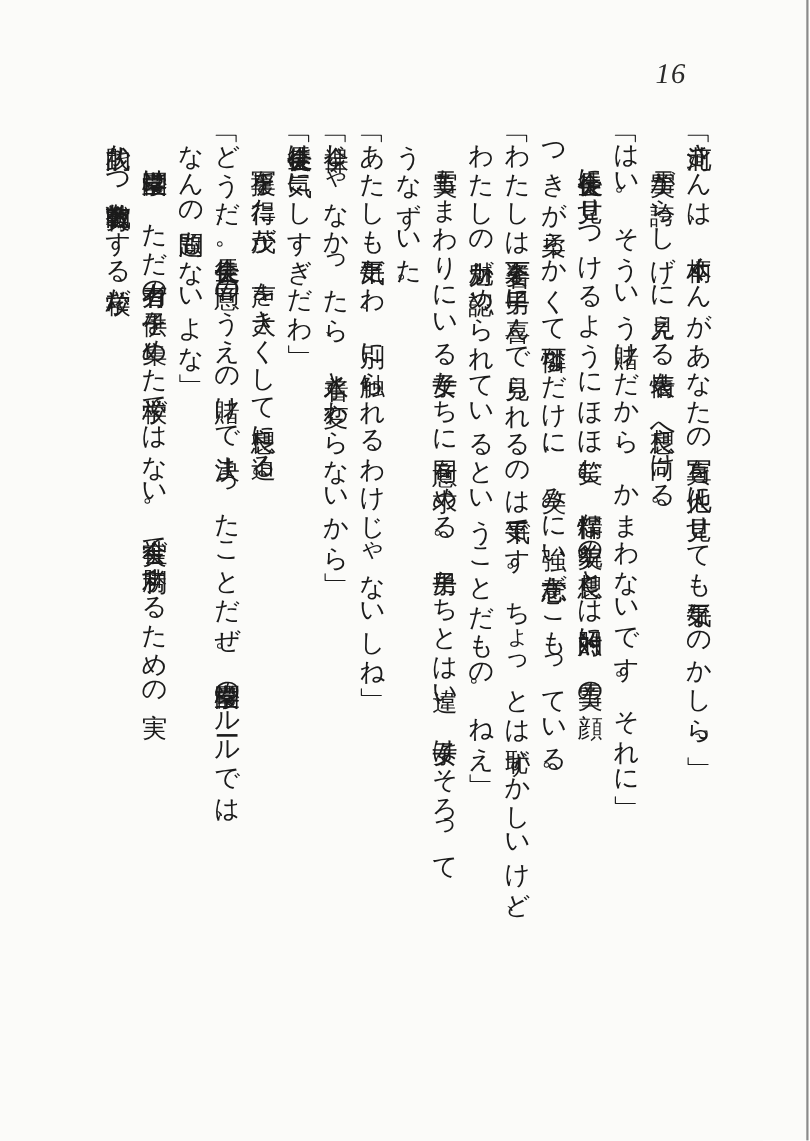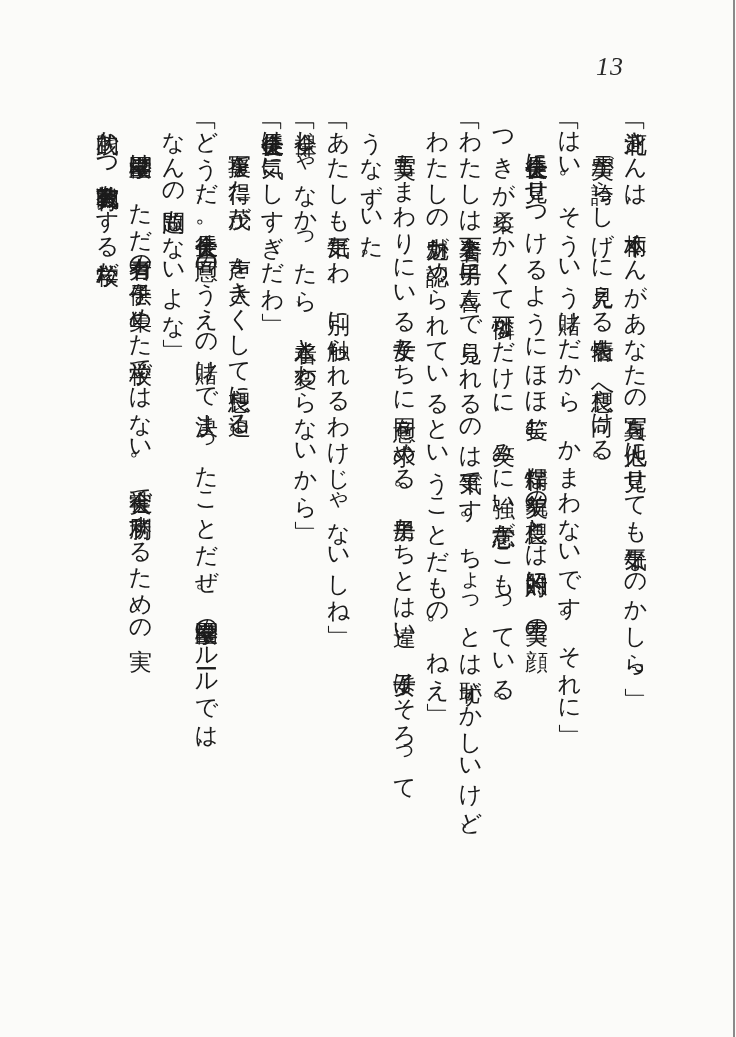--- a/index.html
+++ b/index.html
@@ -48,21 +48,21 @@
     right: 1px;
     width: 2px;
     height: 1037px;
     background: #8a8a8a;
   }
 </style>
 </head>
 <body>
 
 <div class="page">
-  <div class="page-number">13</div>
+  <div class="page-number">16</div>
 
   <div class="text-block">
       <div class="text-column">「北河さんは、柄本くんがあなたの写真を他人に見せても平気なのかしら?」</div>
       <div class="text-column indent">雪美が誇らしげに見える表情を、想良へ向ける。</div>
       <div class="text-column">「はい。そういう賭けだから、かまわないです。それに」</div>
       <div class="text-column indent">生徒会長に見せつけるようにほほ笑む。精悍な美貌の想良とは対照的に、雪美の顔</div>
       <div class="text-column">つきが柔らかくて可憐なだけに、笑みに強い意志がこもっている。</div>
       <div class="text-column">「わたしは下着姿を男子に喜んで見られるのは平気です。ちょっとは恥ずかしいけど、</div>
       <div class="text-column">わたしの魅力が認められているということだもの。ねえ」</div>
       <div class="text-column indent">雪美もまわりにいる女子たちに同意を求める。男子たちとは違い、女子はそろって</div>

